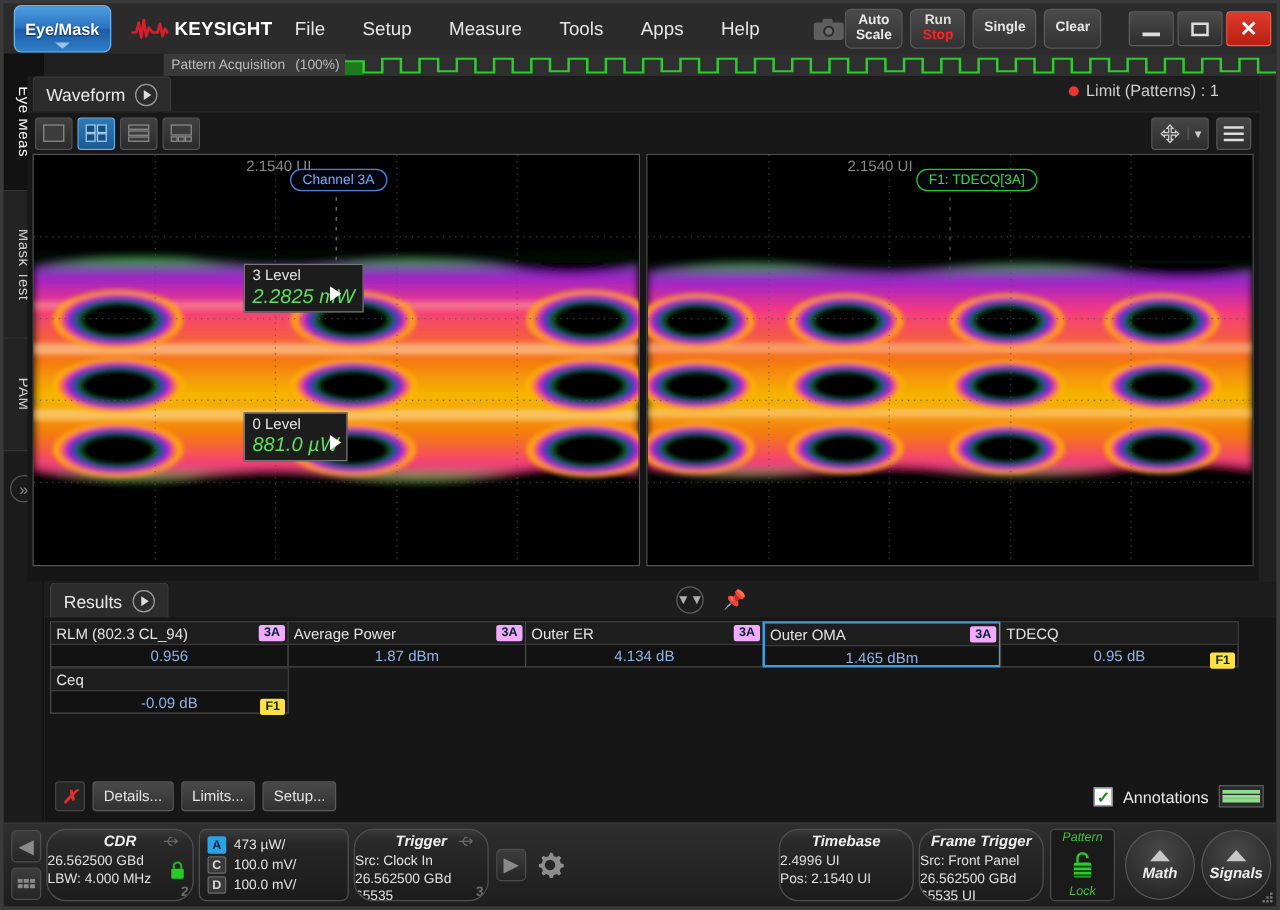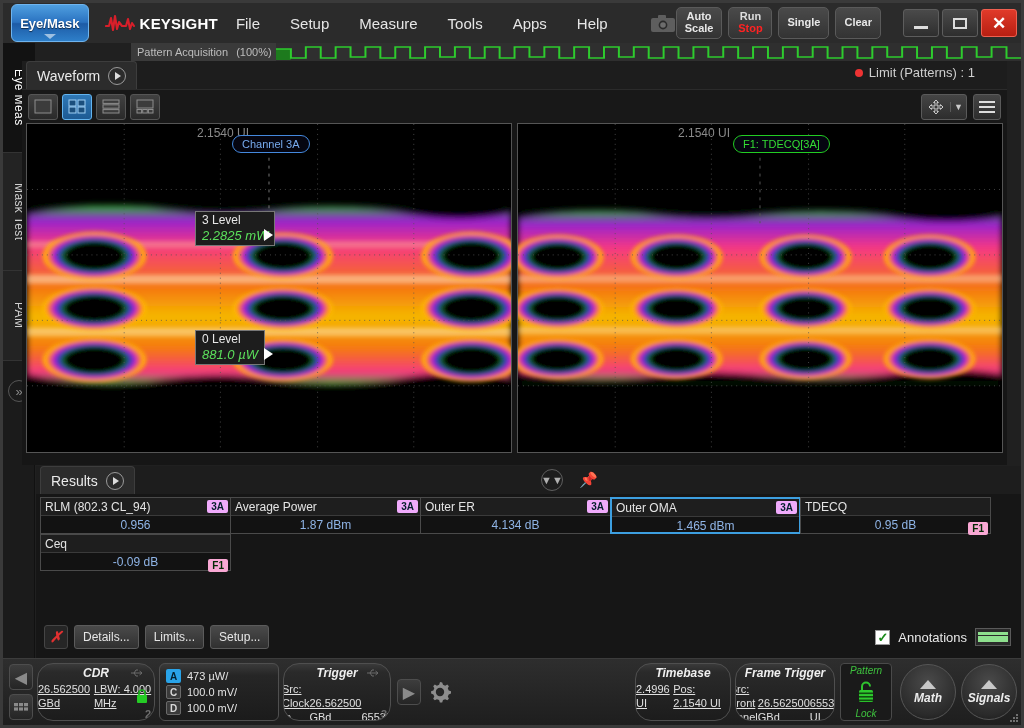--- a/index.html
+++ b/index.html
@@ -184,21 +184,21 @@
     white-space: nowrap;
   }
   .marker-lbl.blue { border: 1px solid #4488dd; color: #77aaee; }
   .marker-lbl.green { border: 1px solid #2c2; color: #3d3; margin-left: 20px; }
   .ui-txt { position: absolute; font-size: 12px; color: #8a8a8a; }
   .lvlbox {
     position: absolute; background: #1d1d1d; border: 1px solid #777;
     padding: 1px 6px; line-height: 1.25;
   }
   .lvlbox .t { font-size: 12px; color: #e8e8e8; }
-  .lvlbox .v { font-size: 13px; color: #5be05b; font-style: italic; }
+  .lvlbox .v { font-size: 16px; color: #5be05b; font-style: italic; }
   .arrowmark {
     position: absolute; width: 0; height: 0;
     border-left: 9px solid #fff;
     border-top: 6px solid transparent; border-bottom: 6px solid transparent;
   }
 
   
   .results {
     position: absolute; left: 33px; top: 463px; width: 985px; height: 192px;
     background: #161616;
@@ -228,21 +228,21 @@
     display: flex; align-items: center; justify-content: space-between;
     padding: 0 2px 0 4px;
     border-bottom: 1px solid #3a3a3a;
   }
   .mtile .mname { font-size: 12px; color: #e4e4e4; white-space: nowrap; overflow: hidden; }
   .badge {
     font-size: 10px; font-weight: bold; color: #001020;
     padding: 1px 4px; border-radius: 2px; line-height: 1.1;
   }
   .badge.b3a { background: #f0abfc; color: #04202e; }
-  .badge.bf1 { background: #f9a8d4; color: #042a04; margin-top: 44px; }
+  .badge.bf1 { background: #fde047; color: #042a04; margin-top: 44px; }
   .mtile .mval {
     height: 17px; display: flex; align-items: center; justify-content: center;
     font-size: 12px; color: #8fb4e6;
   }
 
   .res-foot {
     position: absolute; left: 0; bottom: 6px; width: 985px; height: 30px;
     display: flex; align-items: center; padding-left: 8px; gap: 6px;
   }
   .xbtn {
@@ -289,22 +289,22 @@
     background: linear-gradient(180deg,#3a3a3a 0%, #2a2a2a 14%, #1c1c1c 100%);
     border: 1px solid #4f4f4f; border-radius: 16px;
     position: relative; overflow: hidden;
   }
   .sbox .shead {
     height: 18px; display:flex; align-items:center; justify-content:center;
     font-size: 12px; font-weight: bold; font-style: italic; color: #efefef;
     position: relative;
   }
   .sbox .sbody {
-    display: flex; flex-direction: row; align-items: flex-end; justify-content: center;
-    font-size: 11px; color: #e0e0e0; line-height: 1.25; padding-top: 1px; text-decoration: underline;
+    display: flex; flex-direction: column; align-items: flex-start; justify-content: center;
+    font-size: 11px; color: #e0e0e0; line-height: 1.25; padding-top: 1px;
   }
   .cornernum {
     position: absolute; right: 3px; bottom: 0; font-size: 11px; color: #6e6e6e; font-weight: bold;
   }
   .usb { position: absolute; right: 8px; top: 4px; width: 16px; height: 10px; opacity: .45; }
   .lockico {
     position: absolute; right: 5px; bottom: 16px;
     width: 14px; height: 16px;
   }
   .chanbox {
@@ -784,21 +784,21 @@
 
     <div class="gearbtn">
       <svg width="26" height="26" viewBox="0 0 26 26">
         <path d="M13 3 l2.2 .5 .8 2.3 2.2 .9 2.1-1.1 1.6 1.6 -1.1 2.1 .9 2.2 2.3 .8 0 2.3 -2.3 .8 -.9 2.2 1.1 2.1 -1.6 1.6 -2.1-1.1 -2.2 .9 -.8 2.3 -2.3 0 -.8-2.3 -2.2-.9 -2.1 1.1 -1.6-1.6 1.1-2.1 -.9-2.2 -2.3-.8 0-2.3 2.3-.8 .9-2.2 -1.1-2.1 1.6-1.6 2.1 1.1 2.2-.9 .8-2.3 z" fill="#8d8d8d"></path>
         <circle cx="13" cy="13" r="4.2" fill="#262626"></circle>
       </svg>
     </div>
 
     <div style="flex:1"></div>
 
-    <div class="sbox" style="width:96px">
+    <div class="sbox" style="width:108px">
       <div class="shead">Timebase</div>
       <div class="sbody">
         <span>2.4996 UI</span>
         <span>Pos: 2.1540 UI</span>
       </div>
     </div>
 
 
     <div class="sbox" style="width:100px">
       <div class="shead">Frame Trigger</div>

